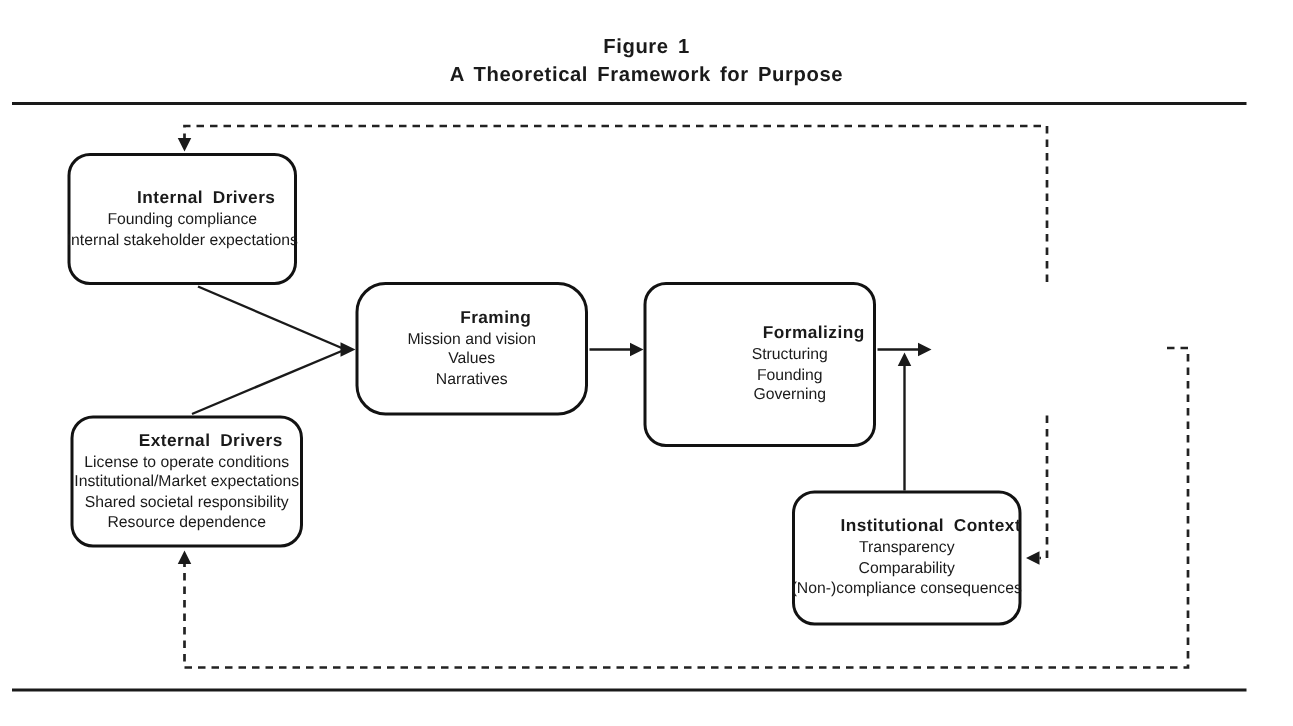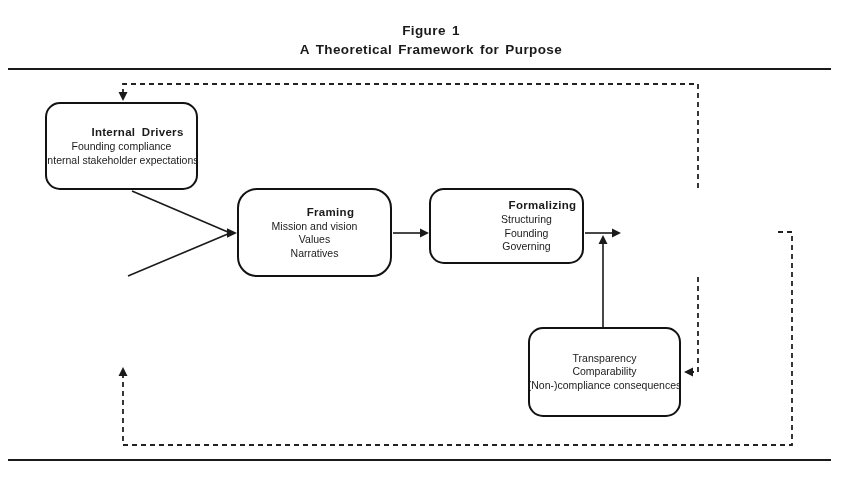--- a/index.html
+++ b/index.html
@@ -113,35 +113,43 @@
     <path class="dashed-edge" d="M698 277 L698 372 L693 372" marker-end="url(#ah)"></path>
     <path class="dashed-edge" d="M778 232 L792 232 L792 445 L123 445 L123 376" marker-end="url(#ah)"></path>
   </svg>
 
   <div class="box" style="left:45px; top:102px; width:153px; height:88px;">
     <div class="box-title">Internal Drivers</div>
     <div class="box-line">Founding compliance</div>
     <div class="box-line">Internal stakeholder expectations</div>
   </div>
 
+  <div class="box" style="left:47px; top:277px; width:155px; height:88px;">
+    <div class="box-title">External Drivers</div>
+    <div class="box-line">License to operate conditions</div>
+    <div class="box-line">Institutional/Market expectations</div>
+    <div class="box-line">Shared societal responsibility</div>
+    <div class="box-line">Resource dependence</div>
+  </div>
 
   <div class="box" style="left:237px; top:188px; width:155px; height:89px;border-radius:20px;">
     <div class="box-title">Framing</div>
     <div class="box-line">Mission and vision</div>
     <div class="box-line">Values</div>
     <div class="box-line">Narratives</div>
   </div>
 
-  <div class="box" style="left:429px; top:188px; width:155px; height:76px;padding-left:40px;">
+  <div class="box" style="left:429px; top:188px; width:155px; height:110px;padding-left:40px;">
     <div class="box-title">Formalizing</div>
     <div class="box-line">Structuring</div>
     <div class="box-line">Founding</div>
     <div class="box-line">Governing</div>
   </div>
 
 
   <div class="box" style="left:528px; top:327px; width:153px; height:90px;">
+    <div class="box-title">Institutional Context</div>
     <div class="box-line">Transparency</div>
     <div class="box-line">Comparability</div>
     <div class="box-line">(Non-)compliance consequences</div>
   </div>
 
 </div>
 
 </body></html>

